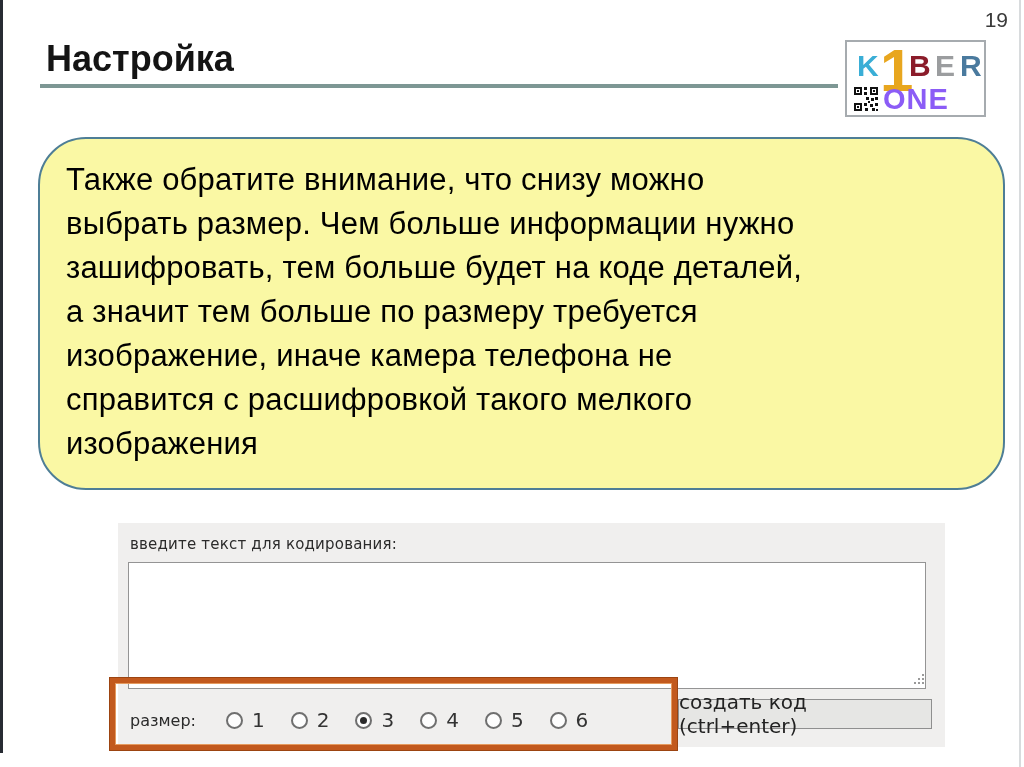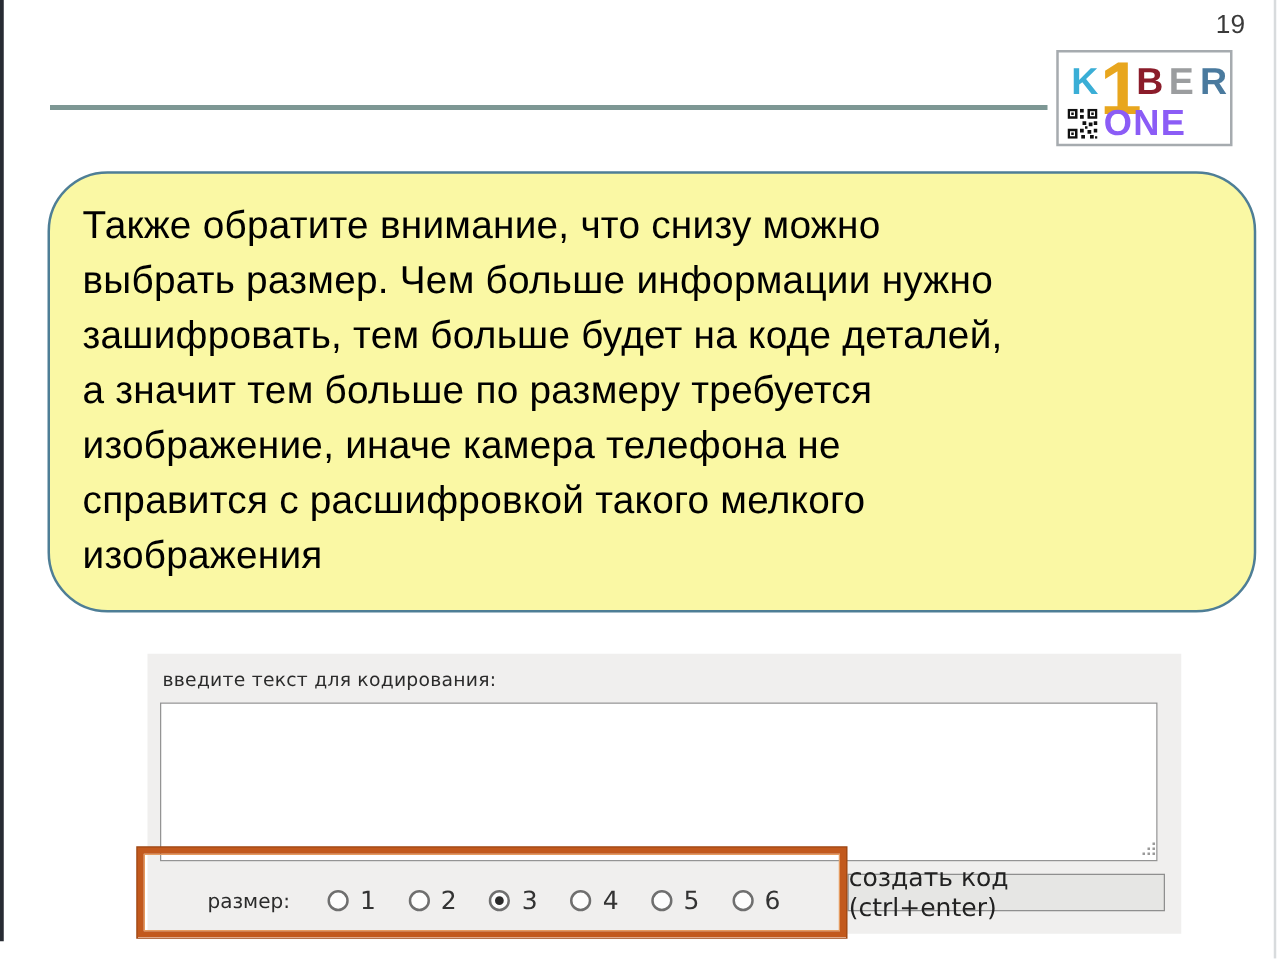--- a/index.html
+++ b/index.html
@@ -5,21 +5,21 @@
   html,body{margin:0;padding:0;background:#ffffff;}
   #slide{
     position:relative; width:1024px; height:767px; background:#ffffff;
     font-family:"Liberation Sans","DejaVu Sans",sans-serif; overflow:hidden;
   }
   
   .left-edge{position:absolute;left:0;top:0;width:3px;height:753px;background:#272b33;}
   .right-edge{position:absolute;left:1019px;top:0;width:2px;height:767px;background:#d8dbdd;}
 
   
-  .page-number{position:absolute;top:8px;right:28px;font-size:21px;color:#3a3a3a;}
+  .page-number{position:absolute;top:8px;right:16px;font-size:21px;color:#3a3a3a;}
   .title{position:absolute;left:46px;top:38px;font-size:36px;font-weight:bold;color:#141414;}
   .title-underline{position:absolute;left:40px;top:84px;width:798px;height:4px;background:#7d9794;}
 
   
   .logo{position:absolute;left:845px;top:40px;width:141px;height:77px;background:#fff;
         border:2px solid #a6abaf;box-sizing:border-box;}
   .logo-letter{position:absolute;font-weight:bold;font-size:30px;line-height:30px;}
   .logo-one{position:absolute;left:36px;top:43px;font-weight:bold;font-size:29px;line-height:29px;
             color:#8b5cf6;letter-spacing:1px;}
   .logo-qr{position:absolute;left:7px;top:45px;width:24px;height:24px;}
@@ -38,21 +38,21 @@
   .panel{position:absolute;left:118px;top:523px;width:827px;height:224px;background:#f0efee;
          font-family:"DejaVu Sans",sans-serif;}
   .panel-label{position:absolute;left:12px;top:12px;font-size:15px;color:#2b2b2b;letter-spacing:0.2px;}
   .panel-textarea{
     position:absolute;left:10px;top:39px;width:798px;height:127px;box-sizing:border-box;
     background:#ffffff;border:1px solid #949494;resize:none;outline:none;
     font-family:"DejaVu Sans",sans-serif;font-size:14px;color:#222;
   }
   .resize-grip{position:absolute;left:794px;top:150px;width:13px;height:13px;}
 
-  .size-row{position:absolute;left:12px;top:185px;display:flex;align-items:center;margin-left:36px;}
+  .size-row{position:absolute;left:12px;top:185px;display:flex;align-items:center;}
   .size-label{font-size:16px;color:#2b2b2b;margin-right:30px;}
   .radio-group{display:flex;align-items:center;margin-right:26px;}
   .radio{width:17px;height:17px;border:2px solid #6f6f6f;border-radius:50%;background:#fdfdfd;
          box-sizing:border-box;display:inline-flex;align-items:center;justify-content:center;}
   .radio .dot{width:7px;height:7px;border-radius:50%;background:#2a2a2a;}
   .radio-label{font-size:20px;color:#333;margin-left:9px;}
 
   .create-button{
     position:absolute;left:678px;top:699px;width:254px;height:30px;box-sizing:border-box;
     background:#e6e6e4;border:1px solid #8f8f8f;
@@ -70,20 +70,21 @@
 </head>
 <body>
 
 <div id="slide">
 
   <div class="left-edge"></div>
   <div class="right-edge"></div>
 
   <div class="page-number">19</div>
 
+  <div class="title">Настройка</div>
   <div class="title-underline"></div>
 
   <div class="logo">
     <span id="logo-letters"><span class="logo-letter" style="color: rgb(58, 174, 214); left: 10px; top: 9px; font-size: 30px; line-height: 30px;">K</span><span class="logo-letter" style="color: rgb(232, 166, 30); left: 33px; top: -1px; font-size: 60px; line-height: 60px;">1</span><span class="logo-letter" style="color: rgb(139, 28, 42); left: 62px; top: 9px; font-size: 30px; line-height: 30px;">B</span><span class="logo-letter" style="color: rgb(155, 157, 159); left: 88px; top: 9px; font-size: 30px; line-height: 30px;">E</span><span class="logo-letter" style="color: rgb(74, 122, 158); left: 113px; top: 9px; font-size: 30px; line-height: 30px;">R</span></span>
     <svg class="logo-qr" viewBox="0 0 24 24">
       <rect x="0" y="0" width="8" height="8" fill="#111"></rect>
       <rect x="2" y="2" width="4" height="4" fill="#fff"></rect>
       <rect x="3" y="3" width="2" height="2" fill="#111"></rect>
       <rect x="16" y="0" width="8" height="8" fill="#111"></rect>
       <rect x="18" y="2" width="4" height="4" fill="#fff"></rect>

